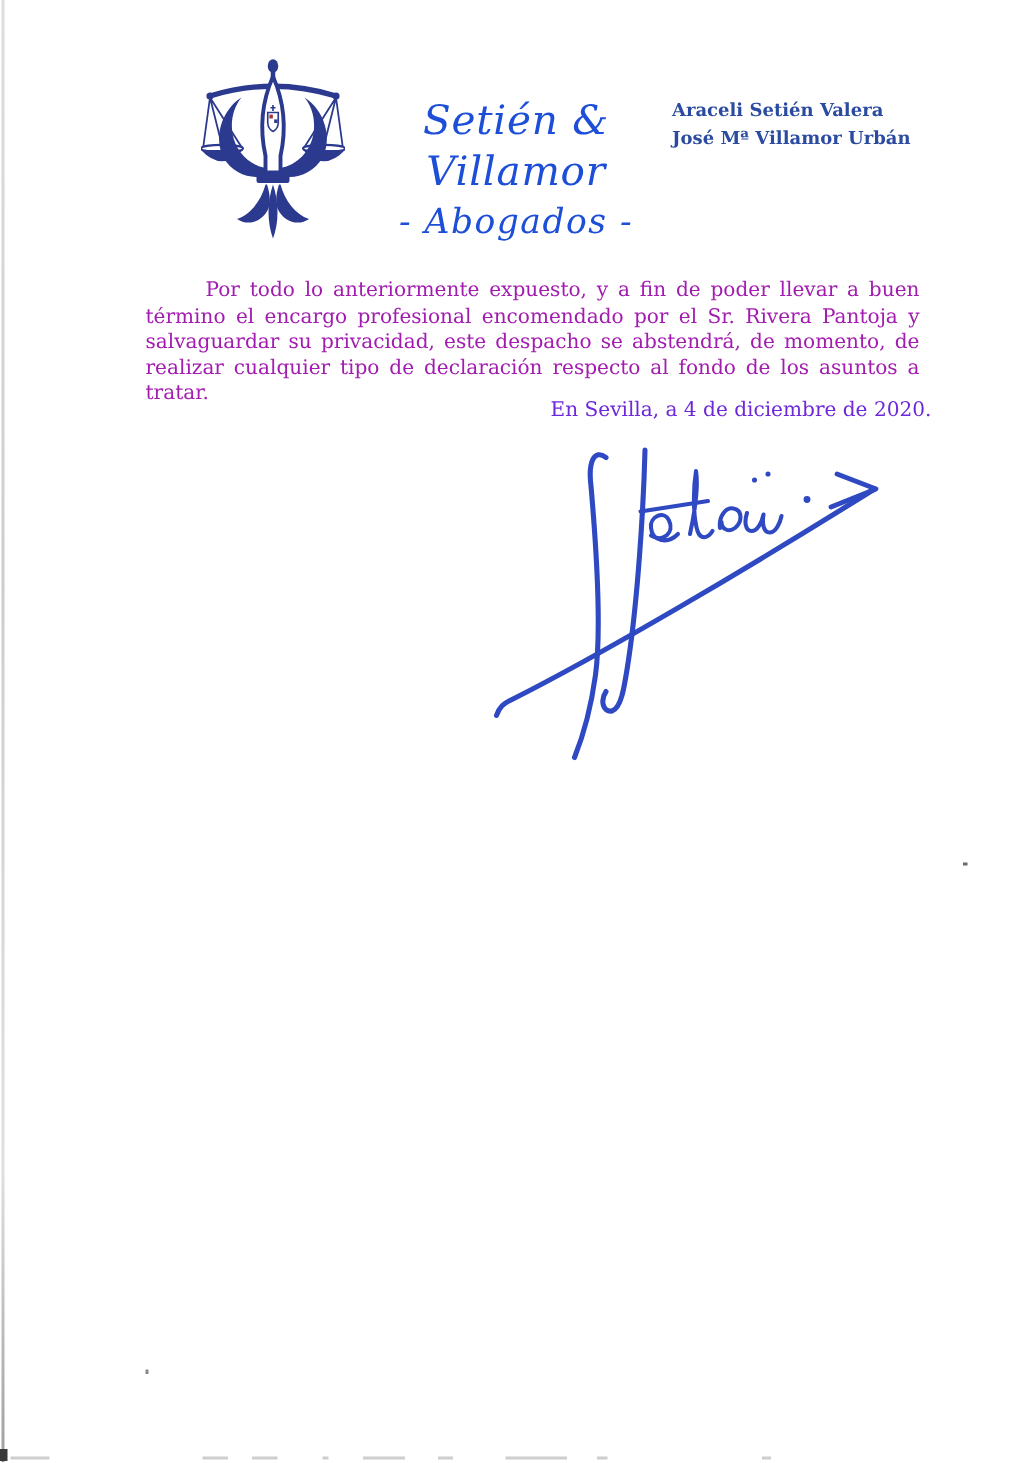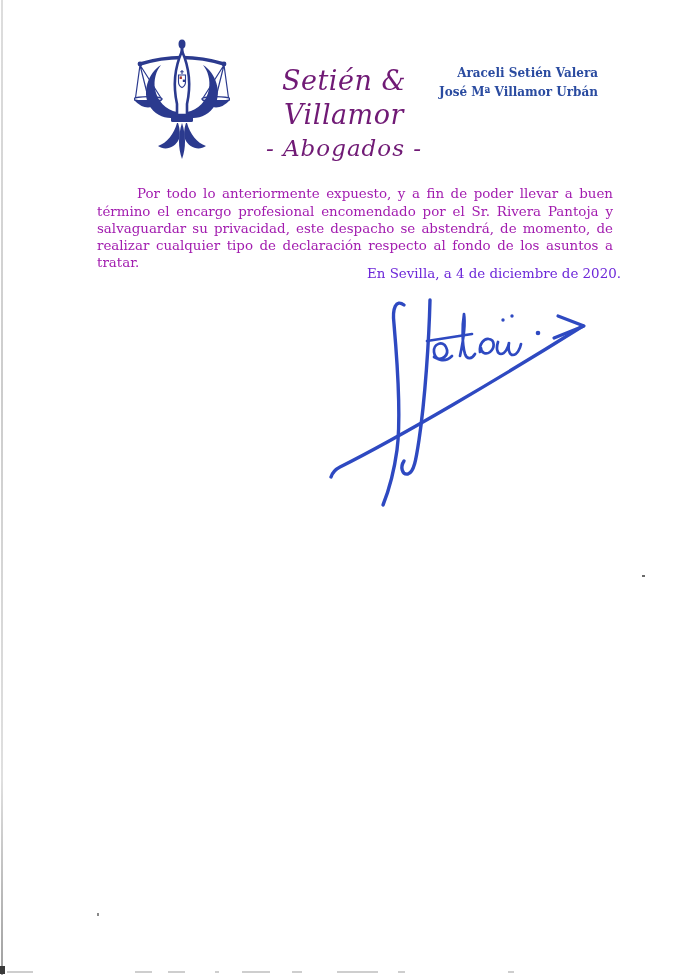--- a/index.html
+++ b/index.html
@@ -15,28 +15,28 @@
     position:absolute;left:1px;top:0;width:2px;height:975px;
     background:linear-gradient(#9a9a9a55,#8c8c8c70 40%,#9a9a9a50 80%,#55555590);
   }
   .scan-corner{position:absolute;left:0;top:966px;width:5px;height:8px;background:#3a3a3a;}
   .scan-dash{position:absolute;height:2px;background:#bdbdbd;top:971px;opacity:.75;}
   .speck{position:absolute;background:#8a8a8a;}
   
   .logo{position:absolute;left:134px;top:38px;}
   .firmname{
     position:absolute;left:228px;top:64px;width:232px;
-    text-align:center;color:#701a75;
+    text-align:center;color:#1d4ed8;
     font-style:italic;font-family:"DejaVu Serif", serif;
   }
   .firmname .line1{font-size:27px;line-height:34px;letter-spacing:.5px;}
   .firmname .line2{font-size:23px;line-height:28px;margin-top:2px;letter-spacing:1px;}
   .lawyers{
-    position:absolute;left:436px;top:64px;width:162px;
-    text-align:right;color:#2a4ba0;font-weight:bold;
+    position:absolute;left:448px;top:64px;width:162px;
+    text-align:left;color:#2a4ba0;font-weight:bold;
     font-size:12px;line-height:18.6px;
     font-family:"DejaVu Serif", serif;
   }
   
   .body-par{
     position:absolute;left:97px;top:172px;width:516px;
     font-size:13.4px;line-height:17.2px;color:#a21caf;
     text-align:justify;text-indent:40px;
   }
   .date-line{

